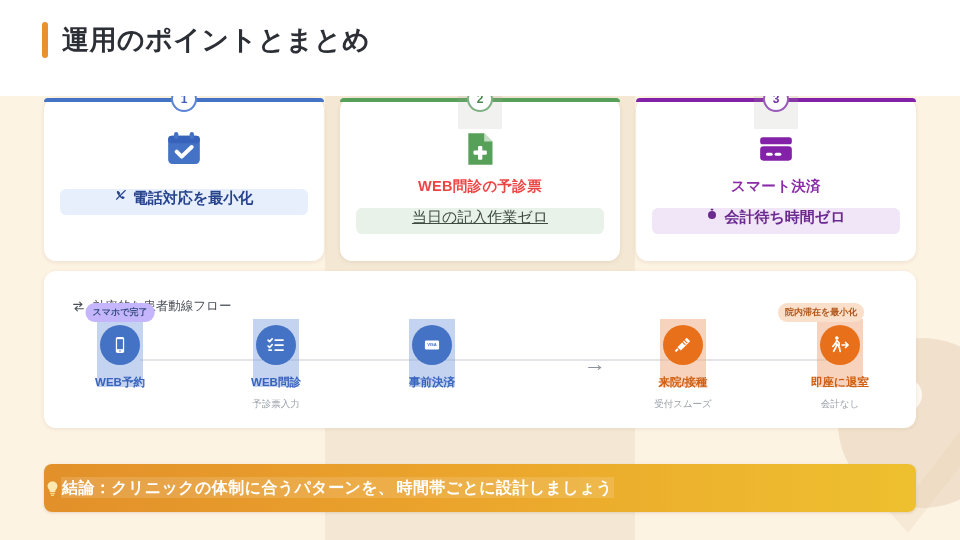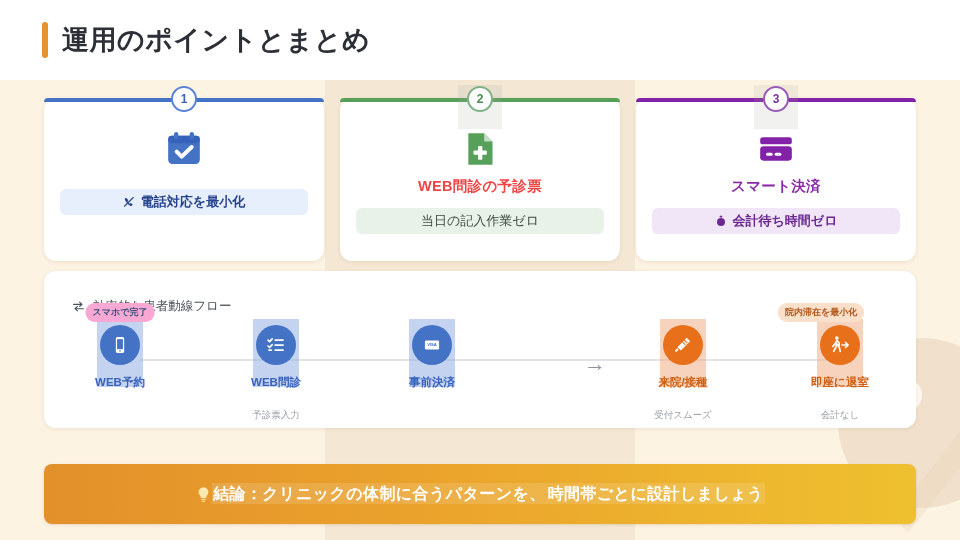--- a/index.html
+++ b/index.html
@@ -8,21 +8,21 @@
     font-family: "Liberation Sans", "DejaVu Sans", sans-serif;
     background: #ffffff;
     position: relative;
   }
 
   
   #stage { position: relative; width: 960px; height: 540px; background: #ffffff; overflow: hidden; }
 
   
   #header {
-    position: absolute; left: 0; top: 0; width: 960px; height: 80px;
+    position: absolute; left: 0; top: 0; width: 960px; height: 96px;
     background: #ffffff; z-index: 6;
   }
   #title-bar {
     position: absolute; left: 42px; top: 22px; width: 6px; height: 36px;
     background: #e8922e; border-radius: 3px;
   }
   #page-title {
     position: absolute; left: 62px; top: 22px;
     font-size: 27px; font-weight: bold; color: #2c2f36;
     letter-spacing: .5px; line-height: 36px;
@@ -77,34 +77,34 @@
     z-index: 3;
   }
   .card-num-shade {
     position: absolute; left: 50%; top: -13px; transform: translateX(-50%);
     width: 44px; height: 44px; background: rgba(170,168,162,.16); z-index: 1;
   }
   .card-icon { width: 40px; height: 40px; margin: 5px 0 8px; }
   .card-title { font-size: 14.5px; font-weight: bold; letter-spacing: .3px; }
   .card-badge {
     margin-top: 12px; width: 100%; height: 26px; border-radius: 6px;
-    display: flex; align-items: center; justify-content: center; gap: 6px;
-    font-size: 13px; font-weight: bold;
+    display: flex; justify-content: center; gap: 6px;
+    font-size: 15px; font-weight: bold;
   }
   .badge-ico { width: 12px; height: 12px; flex: 0 0 12px; }
 
   
   .c1 .card-top { background: #4472c4; }
   .c1 .card-num { border-color: #5b84d6; color: #3c63b8; }
   .c1 .card-title { color: #3763bd; }
   .c1 .card-badge { background: #e7effc; color: #26438c; }
   .c2 .card-top { background: #57a05a; }
   .c2 .card-num { border-color: #7fb184; color: #4d8a51; }
   .c2 .card-title { color: #ef4444; }
-  .c2 .card-badge { background: #e9f2e9; color: #3e4b3f; font-weight: normal; }
+  .c2 .card-badge { background: #e9f2e9; color: #3e4b3f; font-weight: normal; text-decoration: underline; }
   .c3 .card-top { background: #8322a8; }
   .c3 .card-num { border-color: #9a5ab8; color: #7a2ea0; }
   .c3 .card-title { color: #8b2ba8; }
   .c3 .card-badge { background: #f0e6f7; color: #6c2a90; }
 
   
   #flow {
     position: absolute; left: 44px; top: 271px; width: 872px; height: 157px;
     background: #ffffff; border-radius: 12px; z-index: 4;
     box-shadow: 0 1px 4px rgba(140,120,90,.14);
@@ -136,42 +136,42 @@
   .step-circle.blue { background: #4472c4; }
   .step-circle.orange { background: #e8701a; }
   .step-ico { width: 20px; height: 20px; }
   .step-label {
     position: relative; z-index: 2; margin-top: 10px;
     font-size: 11.5px; font-weight: bold; white-space: nowrap;
   }
   .step-label.blue { color: #3763bd; text-align: right; }
   .step-label.orange { color: #cf5f12; }
   .step-sub {
-    position: relative; z-index: 2; margin-top: 19px;
+    position: relative; z-index: 2; margin-top: 8px;
     font-size: 9.5px; color: #9aa0a8; white-space: nowrap;
   }
   .tip {
     position: absolute; z-index: 3; top: -22px; left: 50%;
     transform: translateX(-50%);
     padding: 3px 7px; border-radius: 9px;
     font-size: 9px; font-weight: bold; white-space: nowrap;
   }
-  .tip.blue { background: #f9a8d4; color: #36507f; }
+  .tip.blue { background: #c4b5fd; color: #36507f; }
   .tip.orange { background: #fae0cb; color: #b0561a; }
   #flow-arrow {
     position: absolute; left: 540px; top: 82px; z-index: 2;
     font-size: 22px; color: #8c919b; line-height: 1;
   }
 
   
   #banner {
-    position: absolute; left: 44px; top: 464px; width: 872px; height: 60px;
+    position: absolute; left: 44px; top: 464px; width: 872px; height: 48px;
     border-radius: 8px; z-index: 5;
     background: linear-gradient(90deg, #e2902a 0%, #eba32c 45%, #eec02f 100%);
-    display: flex; align-items: center; justify-content: center; 
+    display: flex; align-items: center; justify-content: flex-start; 
     box-shadow: 0 1px 3px rgba(140,110,60,.22);
   }
   #banner-ico { width: 17px; height: 19px; flex: 0 0 17px; }
   #banner-text {
     font-size: 16px; font-weight: bold; color: #ffffff;
     letter-spacing: .4px; white-space: nowrap;
   }
   .bt-hl { background: rgba(255,255,255,.14); padding: 2px 1px; }
 </style>
 </head>

